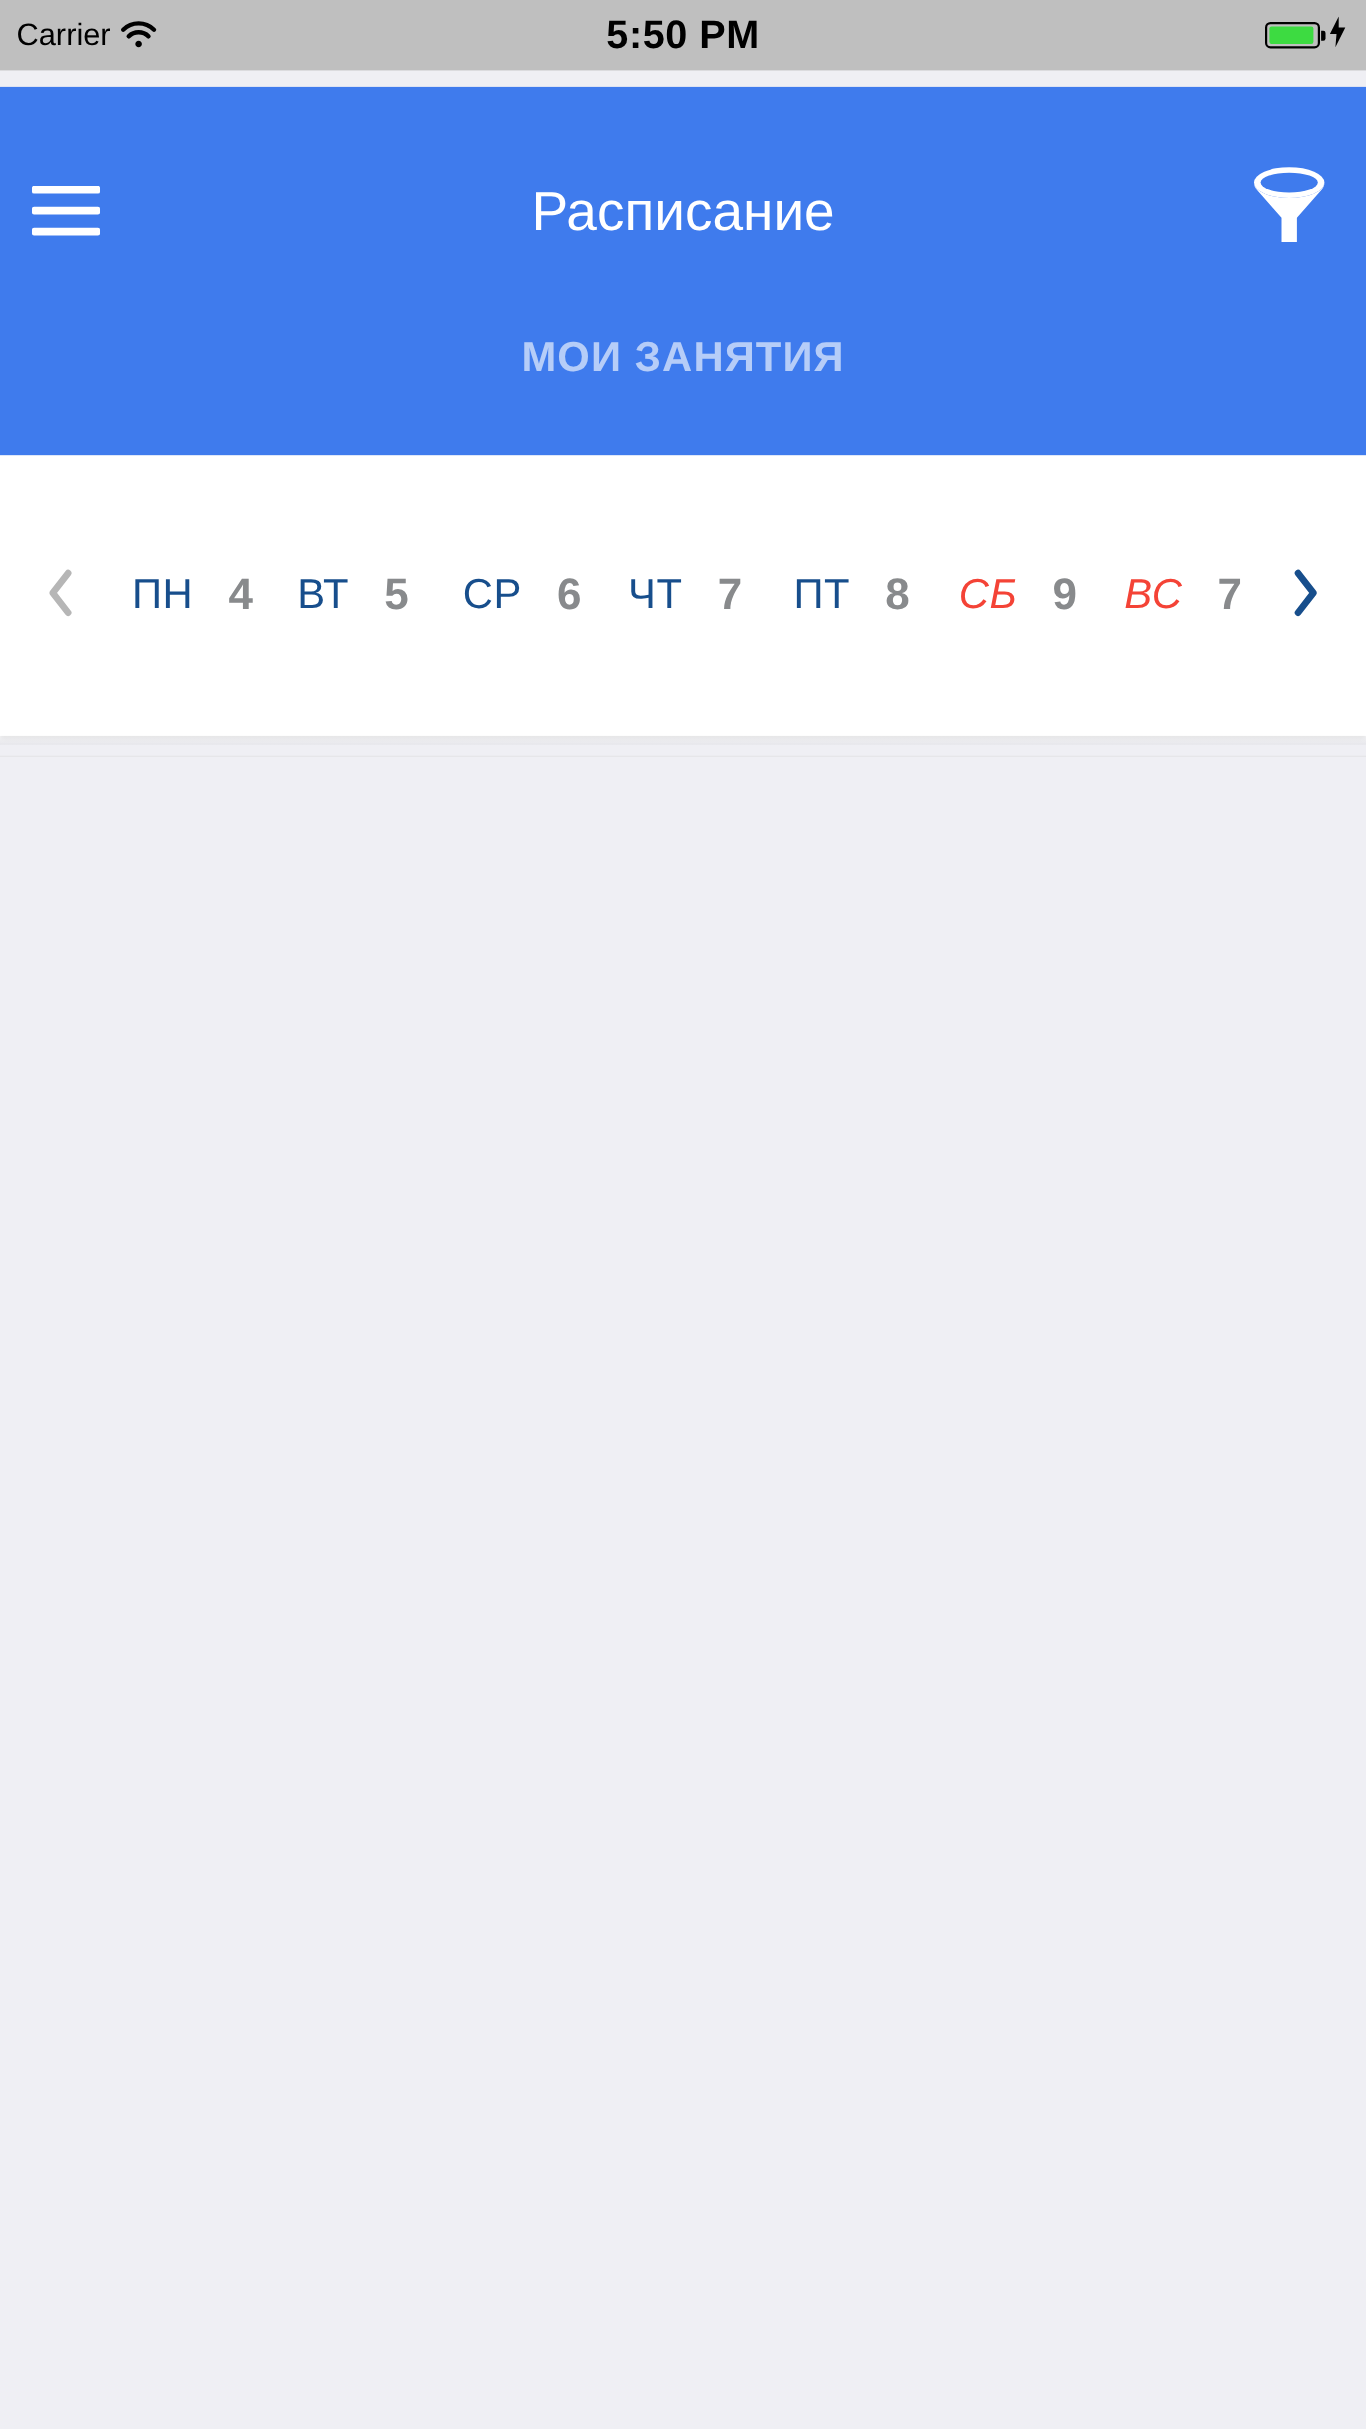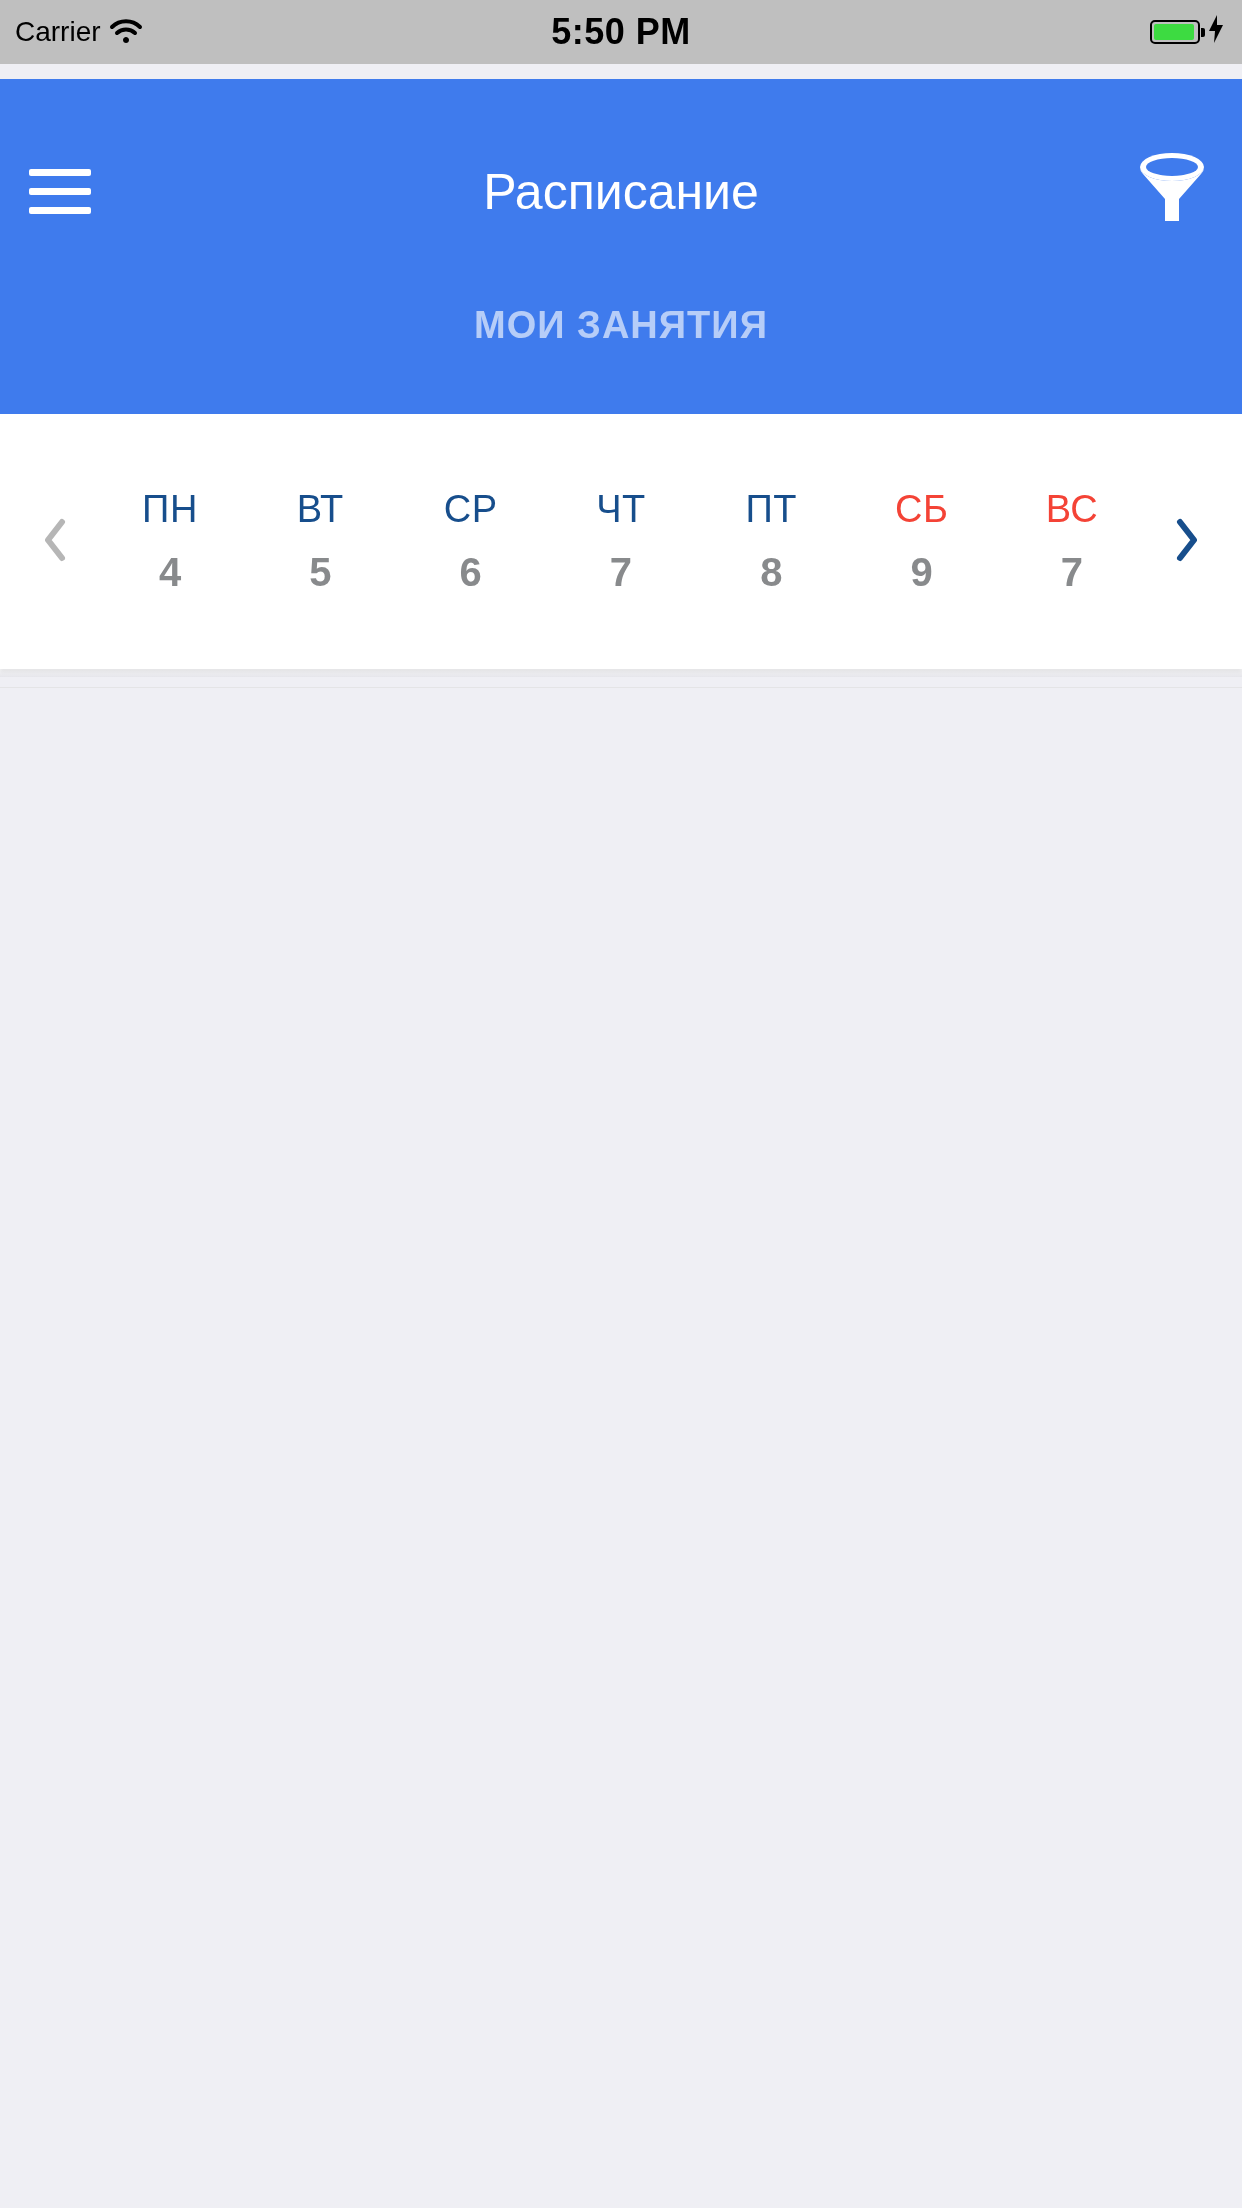--- a/index.html
+++ b/index.html
@@ -132,37 +132,37 @@
 
   .days-wrap {
     flex: 1;
     display: flex;
     justify-content: space-between;
     padding: 0 30px;
   }
   .day-col {
     width: 100px;
     display: flex;
-    flex-direction: column;
-    align-items: center;
-    gap: 19px;
+    flex-direction: row;
+    align-items: center;
+    gap: 32px;
     cursor: pointer;
   }
   .day-name {
     font-size: 38px;
     font-weight: 500;
     letter-spacing: 0.5px;
   }
   .day-num {
     font-size: 40px;
     font-weight: 600;
     color: #888a8c;
   }
   .weekday .day-name { color: #174e8c; }
-  .weekend .day-name { color: #f44336; }
+  .weekend .day-name { color: #f44336; font-style: italic; }
 
   
   .content {
     flex: 1;
     background: #efeff4;
     height: calc(2208px - 60px - 335px - 255px);
     border-top: 1px solid #e4e4e6;
     margin-top: 10px;
   }
 

